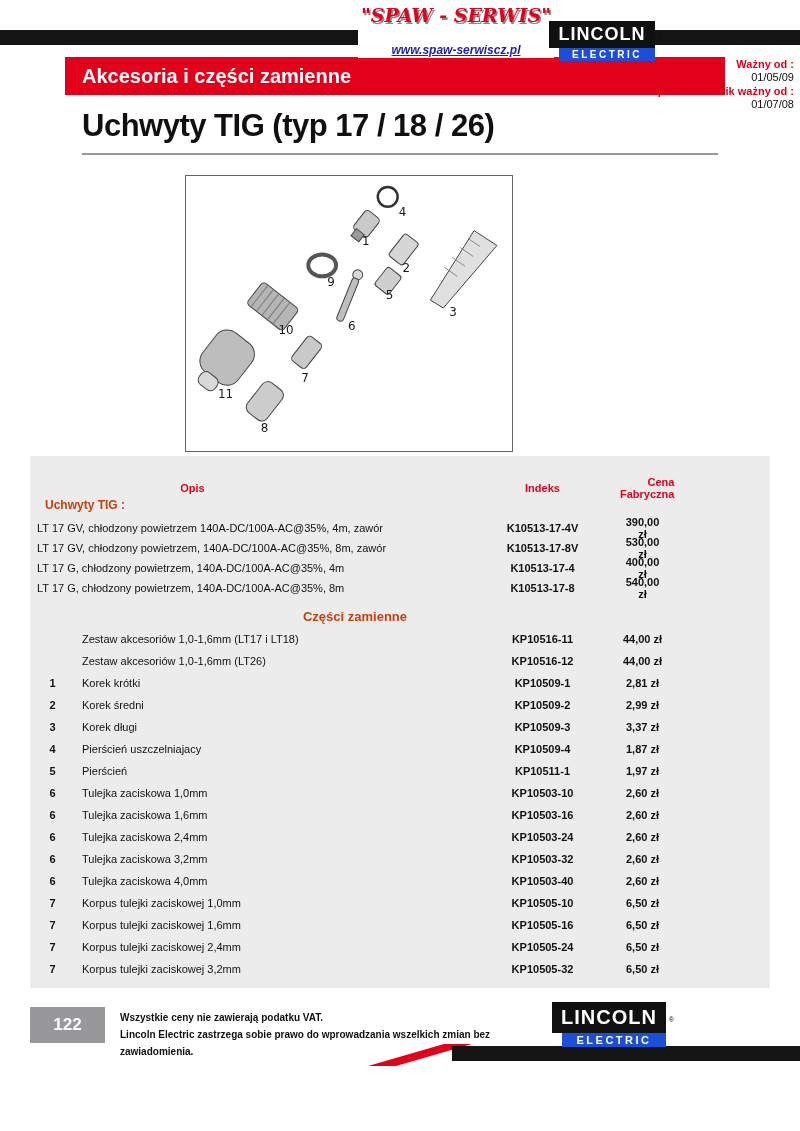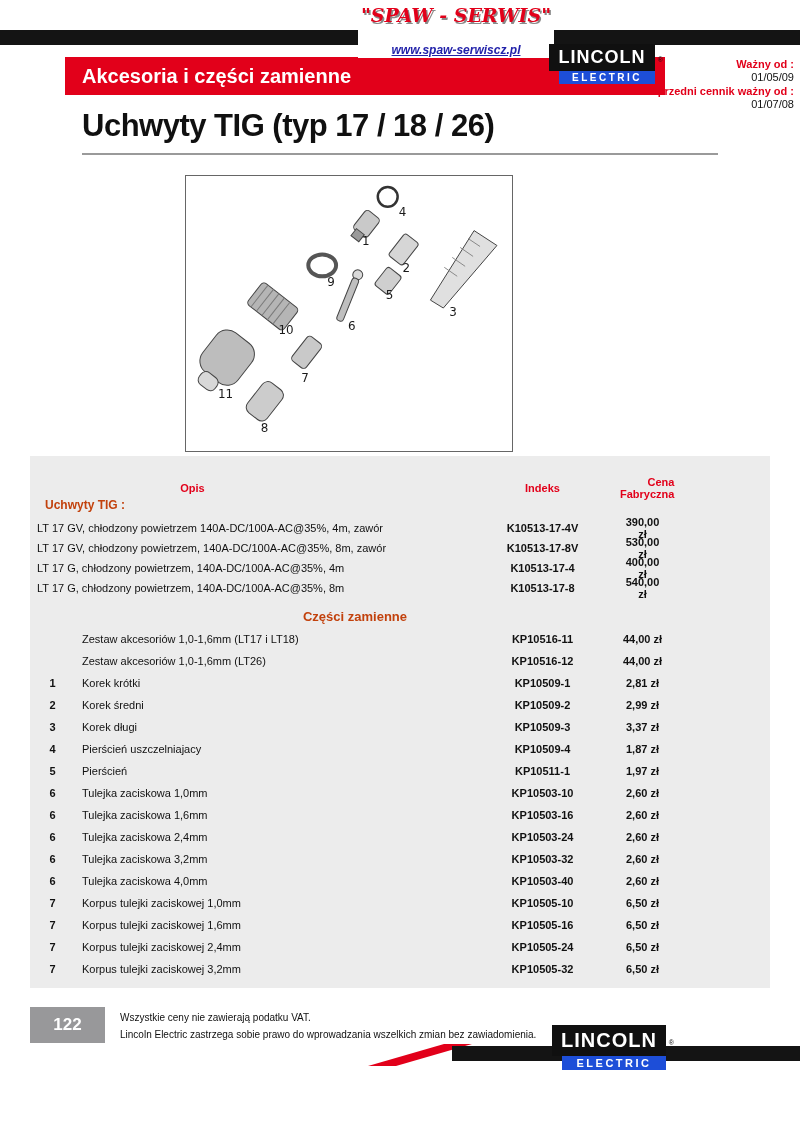--- a/index.html
+++ b/index.html
@@ -13,35 +13,35 @@
   .topbar { position:absolute; left:0; top:30px; width:800px; height:15px; background:#141414; }
 
   .dealer { position:absolute; left:358px; top:2px; width:196px; height:56px; background:#fff;
             z-index:3; display:flex; flex-direction:column; justify-content:space-between;
             align-items:center; padding:2px 0 1px; text-align:center; }
   .dealer-name { font-family:"DejaVu Serif", serif; font-style:italic; font-weight:bold;
                  font-size:19px; color:#e2001a; text-shadow:1.5px 1.5px 0 #8a8a8a; white-space:nowrap; }
   .dealer-url { font-size:12px; font-weight:bold; font-style:italic; color:#2222aa;
                 text-decoration:underline; }
 
-  .lincoln { z-index:3;margin-top:23px; }
+  .lincoln { z-index:3; }
   .lincoln .ln-black { background:#101010; color:#fff; font-weight:bold; text-align:center;
                        letter-spacing:1px; position:relative; font-family:"Liberation Sans",sans-serif; }
   .lincoln .ln-reg { position:absolute; font-weight:normal; font-size:7px; top:2px; right:-9px; color:#101010; }
   .lincoln .ln-red { background:#1d4ed8; color:#fff; font-weight:bold; text-align:center;
                      letter-spacing:2.5px; }
   .lincoln-top { position:absolute; left:549px; top:21px; }
   .lincoln-top .ln-black { width:106px; height:27px; line-height:27px; font-size:18px; }
   .lincoln-top .ln-red   { width:96px; height:13px; line-height:13px; font-size:10px; margin-left:10px; }
 
   .validity { position:absolute; right:6px; top:57px; width:230px; text-align:right; z-index:2; }
   .validity .v-label { color:#e2001a; font-weight:bold; font-size:11px; line-height:14px; }
   .validity .v-date  { color:#111; font-size:11px; line-height:13px; }
 
-  .banner { position:absolute; left:65px; top:57px; width:600px; height:38px; background:#e2001a; }
+  .banner { position:absolute; left:65px; top:57px; width:660px; height:38px; background:#e2001a; }
   .banner span { color:#fff; font-weight:bold; font-size:20px; line-height:38px; padding-left:17px; display:block; }
 
   .page-title { position:absolute; left:82px; top:108px; font-size:31px; font-weight:bold;
                 letter-spacing:-0.5px; color:#101010; }
   .title-rule { position:absolute; left:82px; top:153px; width:636px; height:2px; background:#9a9a9a; }
 
   
   .diagram { position:absolute; left:185px; top:175px; width:328px; height:277px;
              background:#fff; border:1px solid #666; }
   .diagram svg { width:100%; height:100%; }
@@ -69,21 +69,21 @@
   .cell.price { text-align:center; padding-right:105px; font-weight:bold; }
 
   .spare-heading { height:22px; line-height:22px; margin-top:10px; text-align:center;
                    padding-right:90px; color:#c2410c; font-weight:bold; font-size:13px; }
 
   
   .pagenum-box { position:absolute; left:30px; top:1007px; width:75px; height:36px; background:#98989a;
                  color:#fff; font-weight:bold; font-size:17px; display:flex; align-items:center;
                  justify-content:center; }
   .footnotes { position:absolute; left:120px; top:1009px; width:420px; }
-  .footnotes .note { font-size:10px; font-weight:normal; color:#101010; line-height:17px; }
+  .footnotes .note { font-size:10px; font-weight:bold; color:#101010; line-height:17px; }
 
   .lincoln-bottom { position:absolute; left:552px; top:1002px; }
   .lincoln-bottom .ln-black { width:114px; height:31px; line-height:31px; font-size:20px; }
   .lincoln-bottom .ln-red   { width:104px; height:14px; line-height:14px; font-size:11px; margin-left:10px; }
 
   .bottom-art { position:absolute; left:0; top:1038px; width:800px; height:30px; }
 </style>
 </head>
 <body>
 

